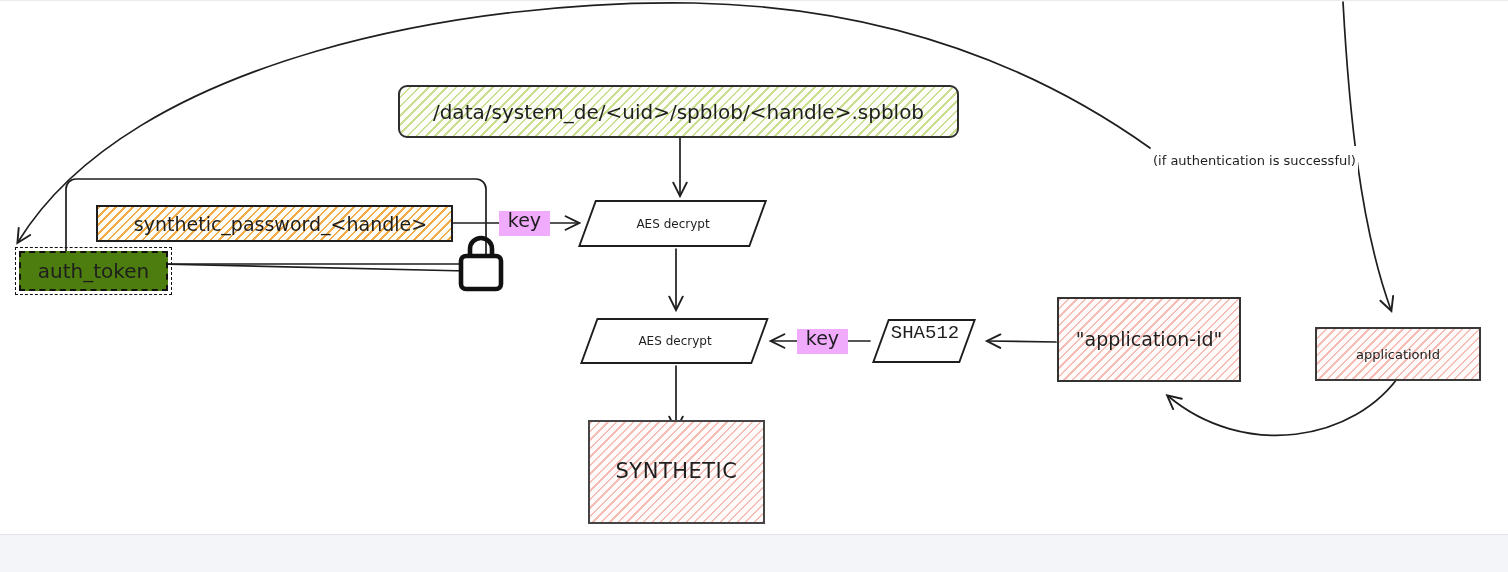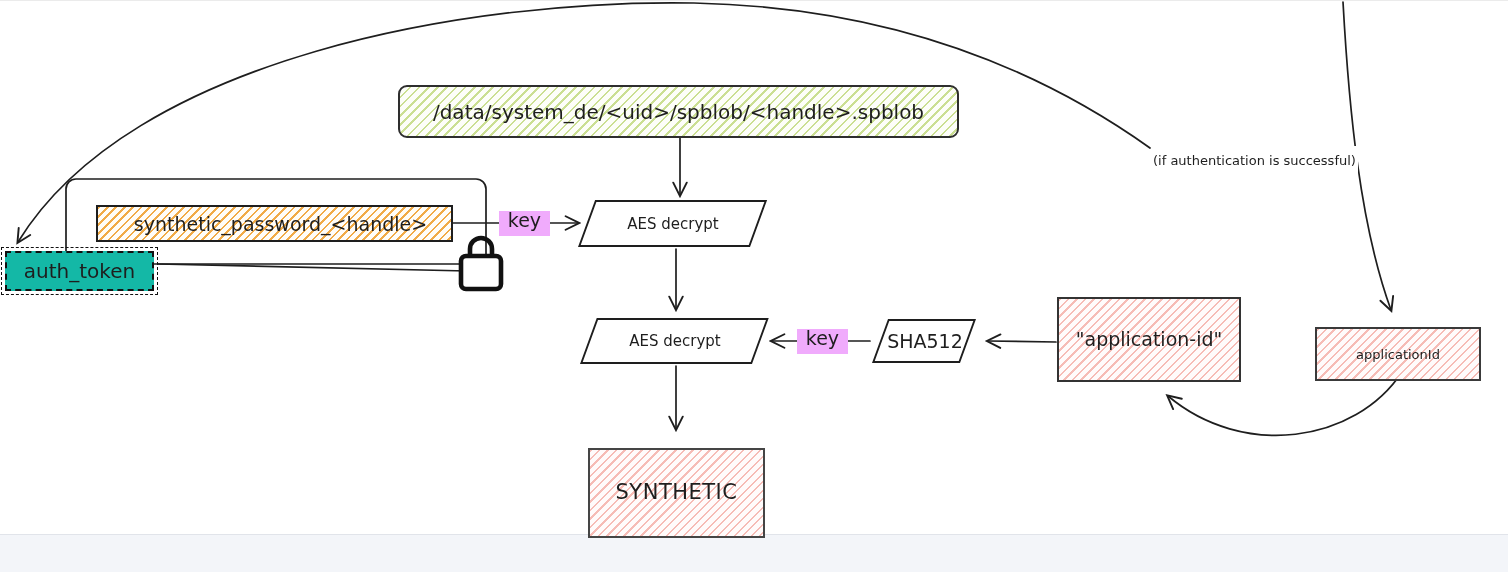--- a/index.html
+++ b/index.html
@@ -20,56 +20,56 @@
 
   .spblob-box {
     left:398px; top:85px; width:561px; height:53px;
     border:2.4px solid #2e2e2e; border-radius:9px; font-size:20px;
   }
   .synth-handle-box {
     left:96px; top:205px; width:357px; height:37px;
     border:2px solid #1e1e1e; font-size:19px;
   }
   .auth-token-box {
-    left:5px; top:251px; width:149px; height:40px;
-    background:#14b8a6; border:2.2px dashed #111;
+    left:19px; top:251px; width:149px; height:40px;
+    background:#4d7c0f; border:2.2px dashed #111;
     outline:1.7px dashed #111; outline-offset:3px;
     font-size:20px; z-index:3;
   }
   .para {
     position:absolute; box-sizing:border-box; background:#fff;
     border:2px solid #1e1e1e; transform:skewX(-20deg); transform-origin:left bottom;
   }
-  .para-label { position:absolute; display:flex; align-items:center; justify-content:center; font-size:15px; }
+  .para-label { position:absolute; display:flex; align-items:center; justify-content:center; font-size:12px; }
   .aes1       { left:578px; top:200px; width:172px; height:47px; }
   .aes1-label { left:578px; top:200px; width:190px; height:47px; }
   .aes2       { left:580px; top:318px; width:172px; height:46px; }
   .aes2-label { left:580px; top:318px; width:190px; height:46px; }
   .sha512       { left:872px; top:319px; width:88px; height:44px; }
-  .sha512-label { left:872px; top:319px; width:106px; height:44px; font-size:19px; }
+  .sha512-label { left:872px; top:311px; width:106px; height:44px; font-size:19px;font-family:Liberation Mono, monospace; }
   .edge-label {
     position:absolute; display:flex; justify-content:center;
     background:#f0abfc; font-size:19px; z-index:2; line-height:1;
   }
   .key-top    { left:499px; top:211px; width:51px; height:25px; }
   .key-bottom { left:797px; top:329px; width:51px; height:25px; }
   .if-auth-label {
     position:absolute; left:1151px; top:146px; height:28px; padding:0 2px;
     display:flex; align-items:center; background:#ffffff; font-size:13px; z-index:2;
   }
   .appid-concat-box {
     left:1057px; top:297px; width:184px; height:85px;
     border:2.2px solid #333; font-size:19px; line-height:1.45; flex-direction:column;
   }
   .appid-box {
     left:1315px; top:327px; width:166px; height:54px;
     border:2px solid #3a3a3a; font-size:13px;
   }
   .synthpass-box {
-    left:588px; top:448px; width:177px; height:90px;
+    left:588px; top:420px; width:177px; height:104px;
     border:2.6px solid #454545; font-size:21px; line-height:1.5;
     letter-spacing:0.5px; flex-direction:column;
   }
   .overlay { position:absolute; left:0; top:0; width:1508px; height:572px; pointer-events:none; z-index:1; }
   .node, .edge-label, .para, .para-label { z-index:2; }
 </style>
 </head>
 <body>
 
 <div class="stage">

